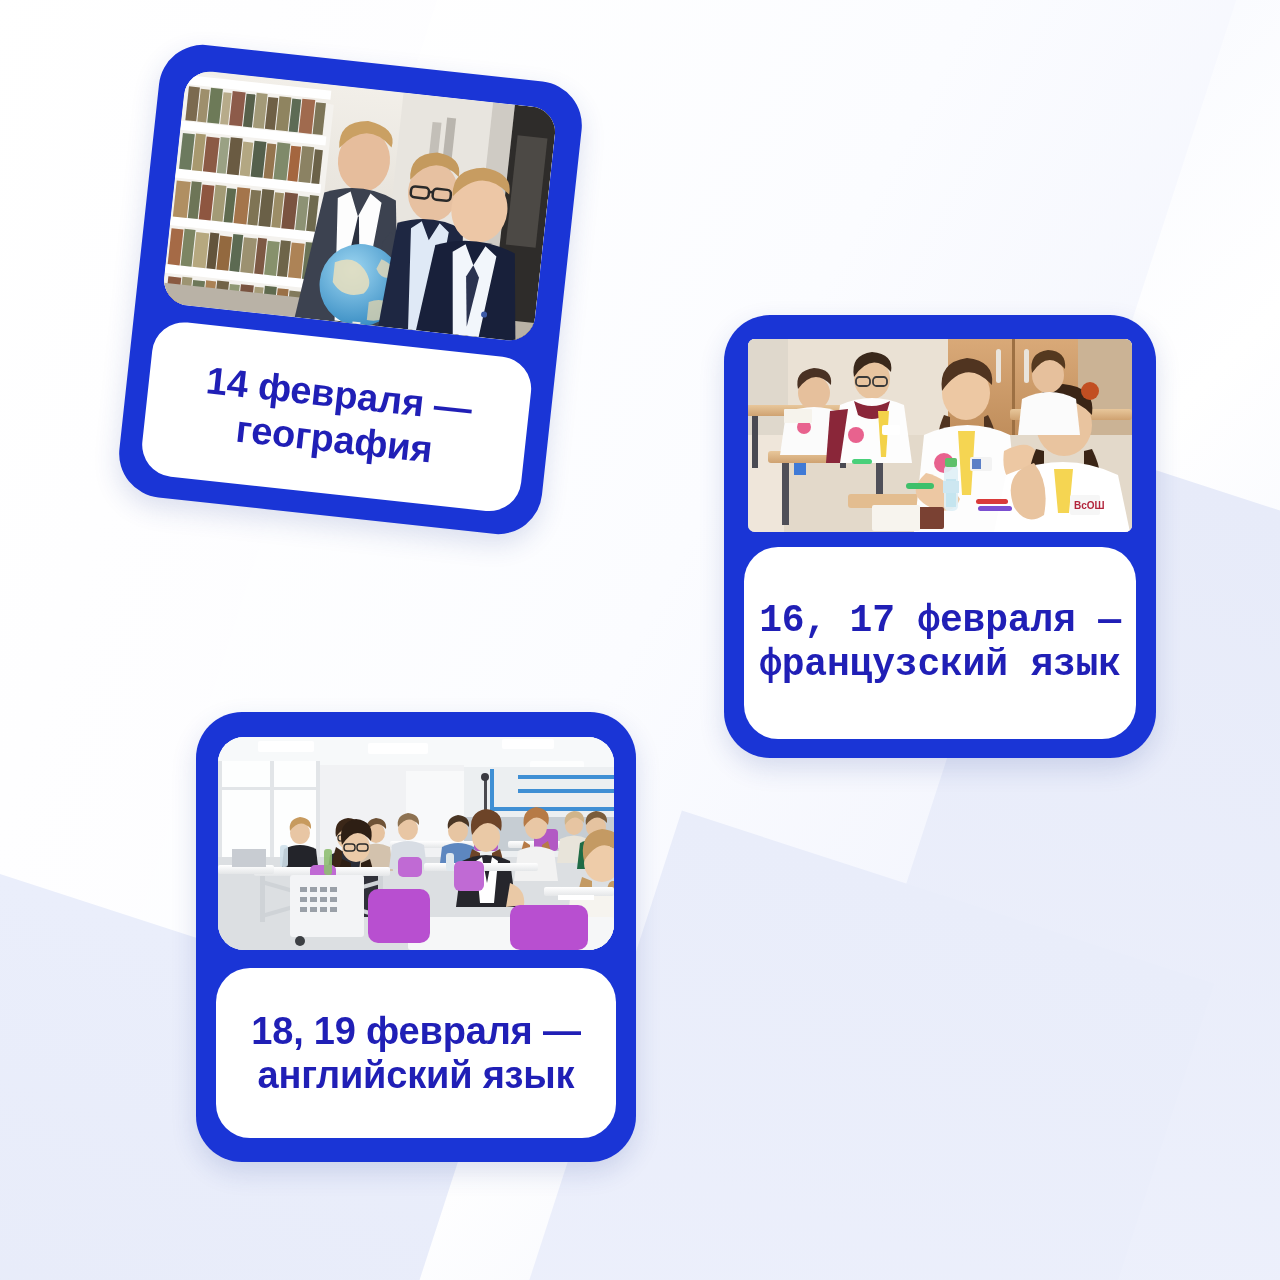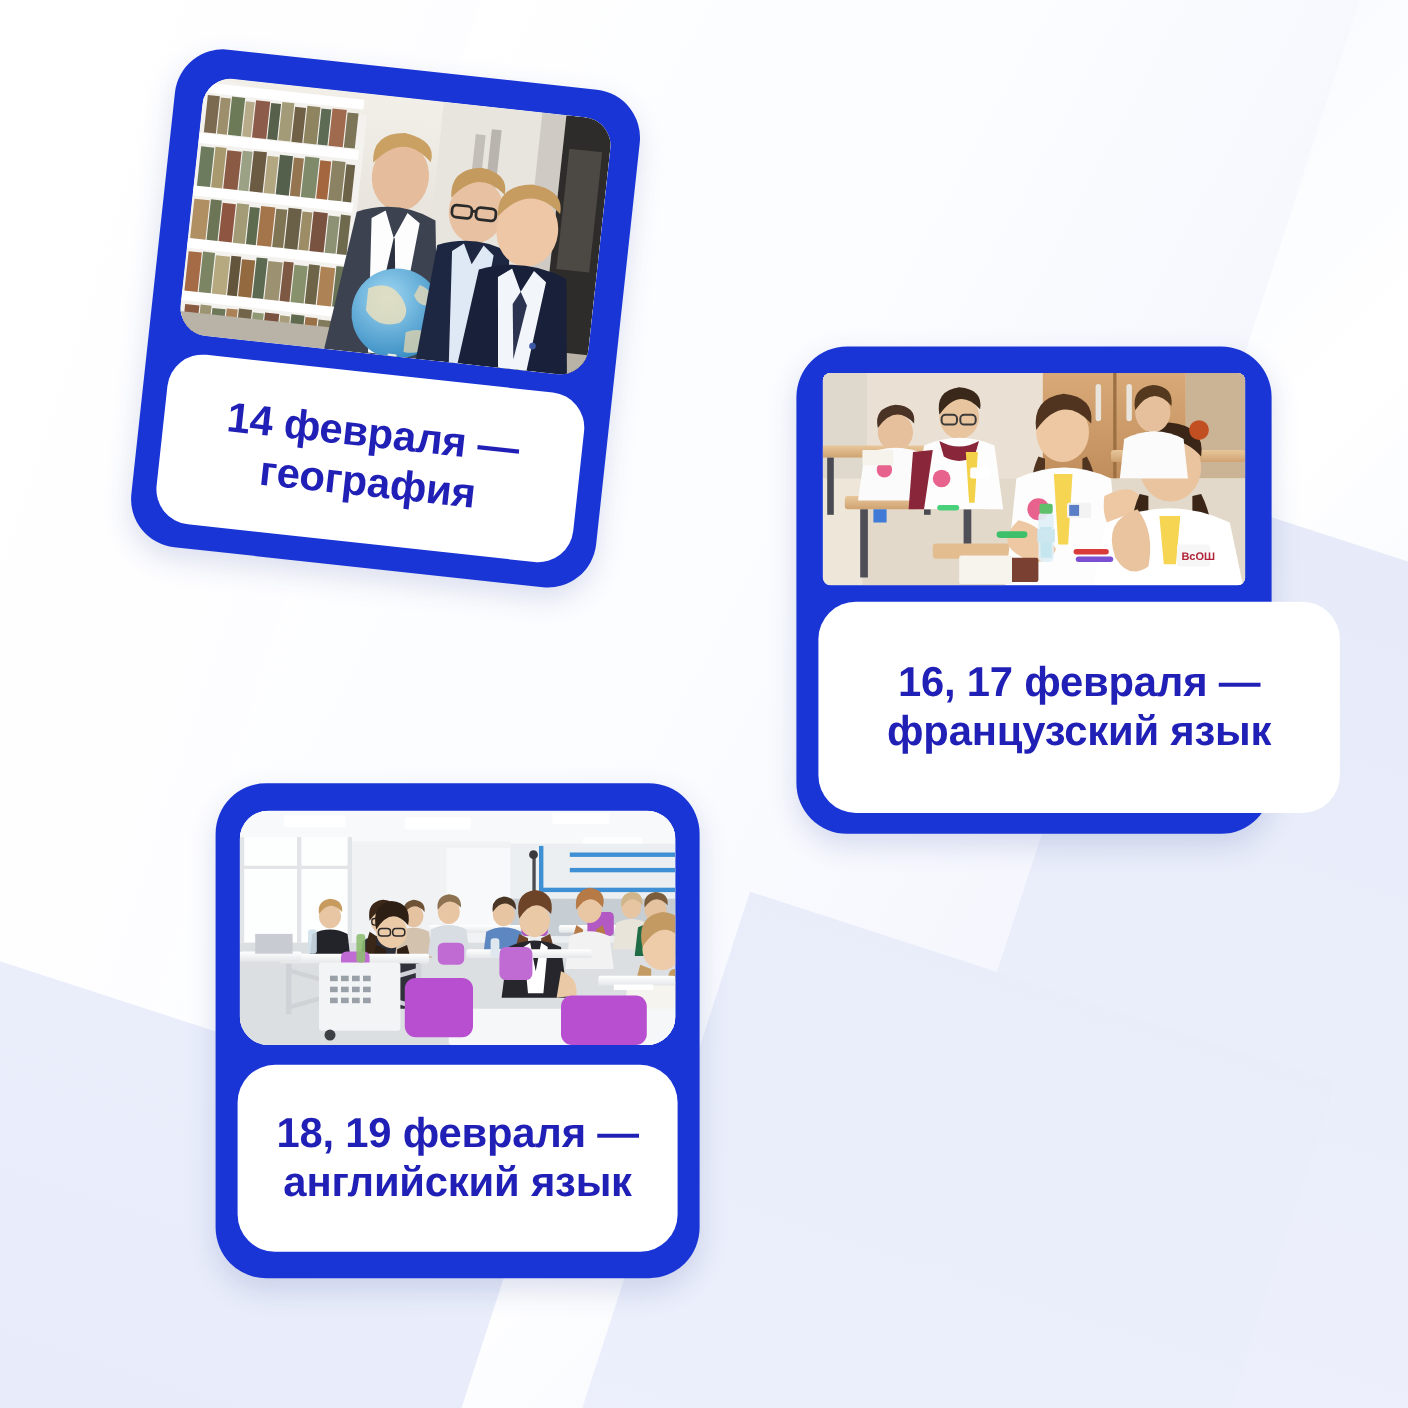--- a/index.html
+++ b/index.html
@@ -137,24 +137,25 @@
   #card-2 .card-photo {
     left: 24px;
     top: 24px;
     width: 384px;
     height: 193px;
     border-radius: 7px;
   }
   #card-2 .card-caption {
     left: 20px;
     top: 232px;
-    width: 474px;
+    width: 392px;
     height: 192px;
     border-radius: 34px;
     font-size: 38px;
+    font-family: Liberation Mono, monospace;
   }
 
   
   #card-3 {
     left: 196px;
     top: 712px;
     width: 440px;
     height: 450px;
     border-radius: 46px;
   }

